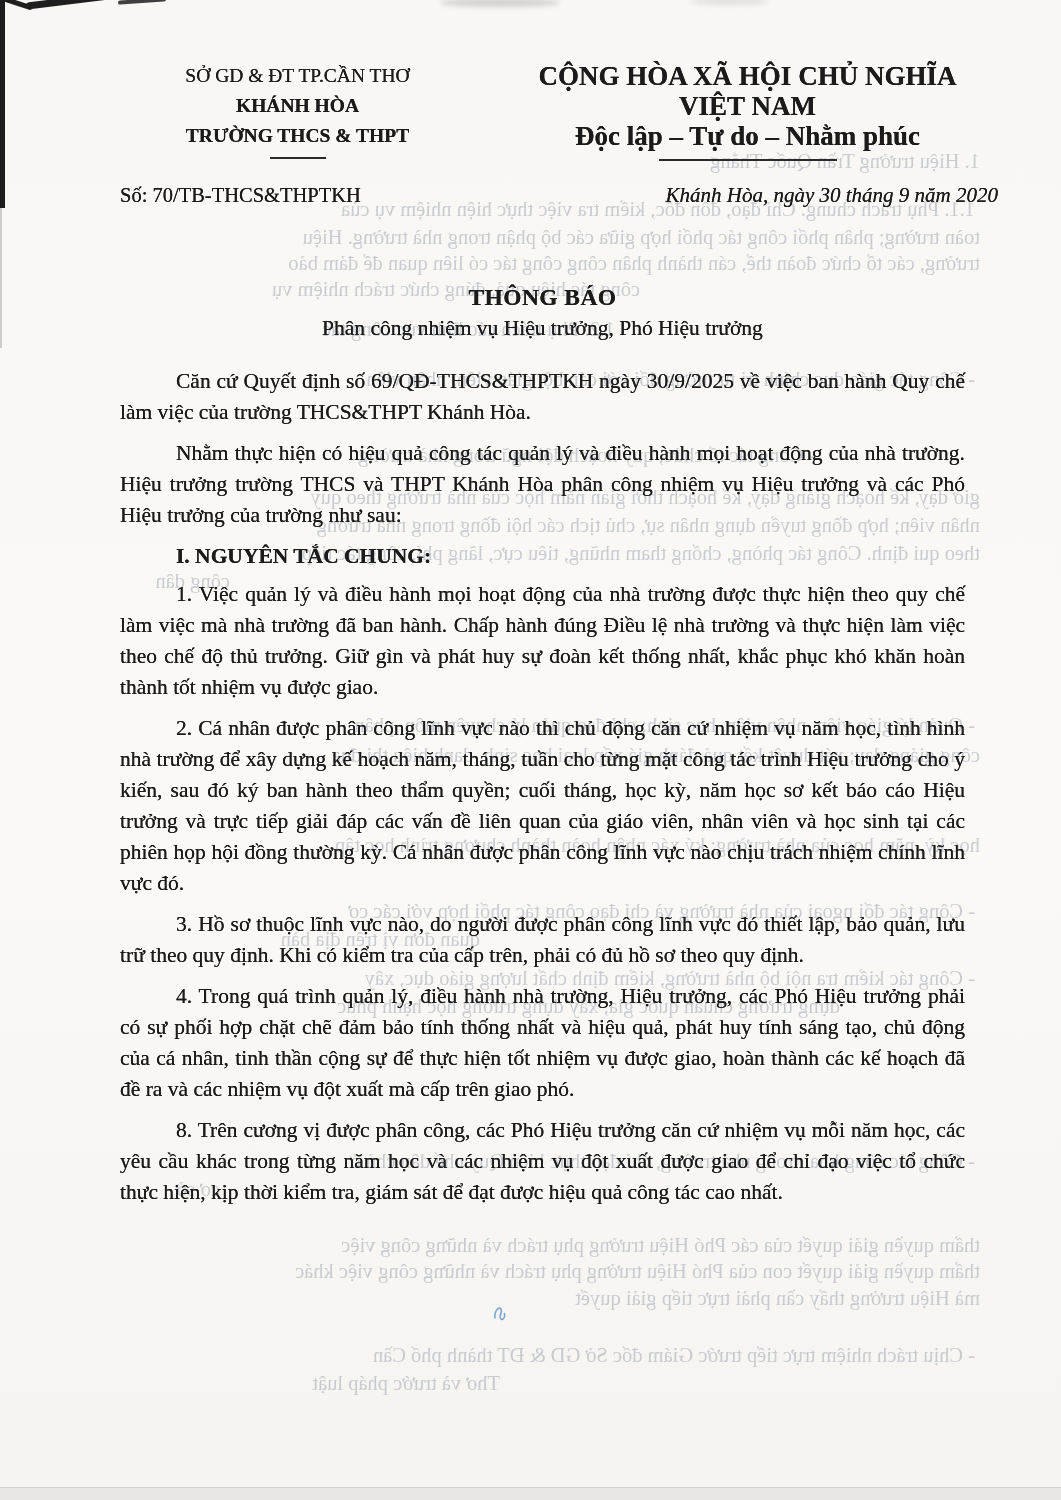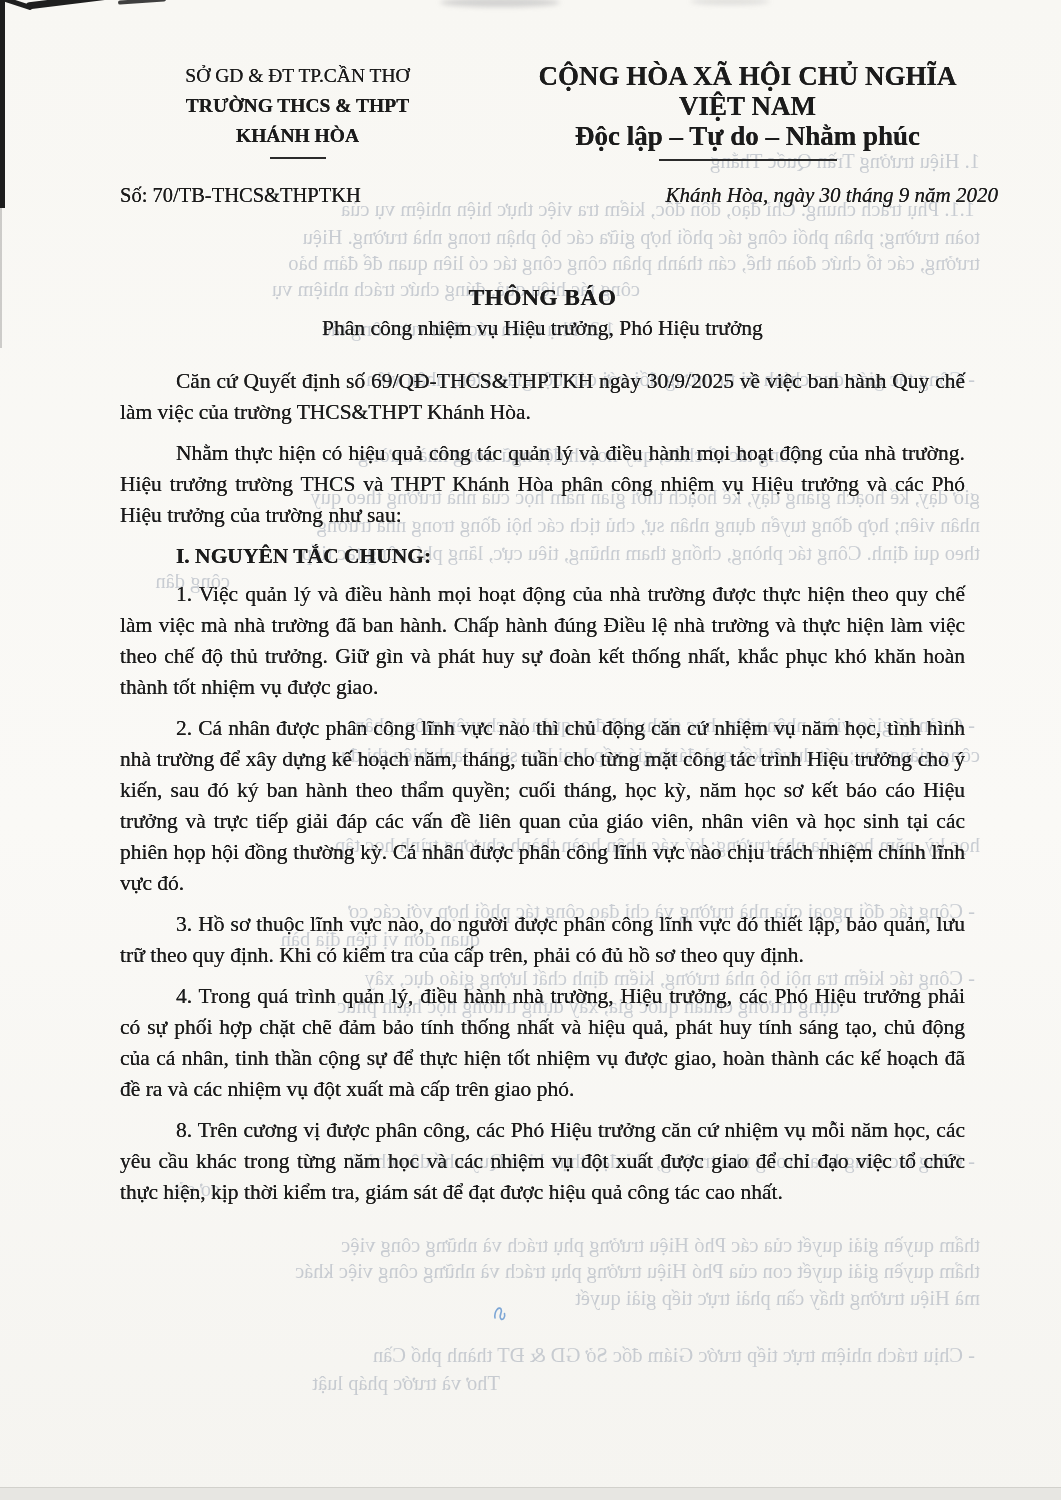--- a/index.html
+++ b/index.html
@@ -102,22 +102,22 @@
       <div class="ghost-line" style="top: 1285px; left: 380px; width: 600px;">mà Hiệu trưởng thấy cần phải trực tiếp giải quyết</div>
       <div class="ghost-line" style="top: 1342px; left: 95px; width: 880px;">- Chịu trách nhiệm trực tiếp trước Giám đốc Sở GD &amp; ĐT thành phố Cần</div>
       <div class="ghost-line" style="top: 1370px; left: 80px; width: 420px;">Thơ và trước pháp luật</div>
     </div>
 
   <div class="content">
 
     <div class="header-row">
       <div class="hdr-left">
         <div>SỞ GD &amp; ĐT TP.CẦN THƠ</div>
+        <div class="bold">KHÁNH HÒA</div>
         <div class="bold">TRƯỜNG THCS &amp; THPT</div>
-        <div class="bold">KHÁNH HÒA</div>
         <div class="rule rule-left"></div>
       </div>
       <div class="hdr-right">
         <div class="bold">CỘNG HÒA XÃ HỘI CHỦ NGHĨA VIỆT NAM</div>
         <div class="bold">Độc lập – Tự do – Nhằm phúc</div>
         <div class="rule rule-right"></div>
       </div>
     </div>
 
     <div class="meta-row">

